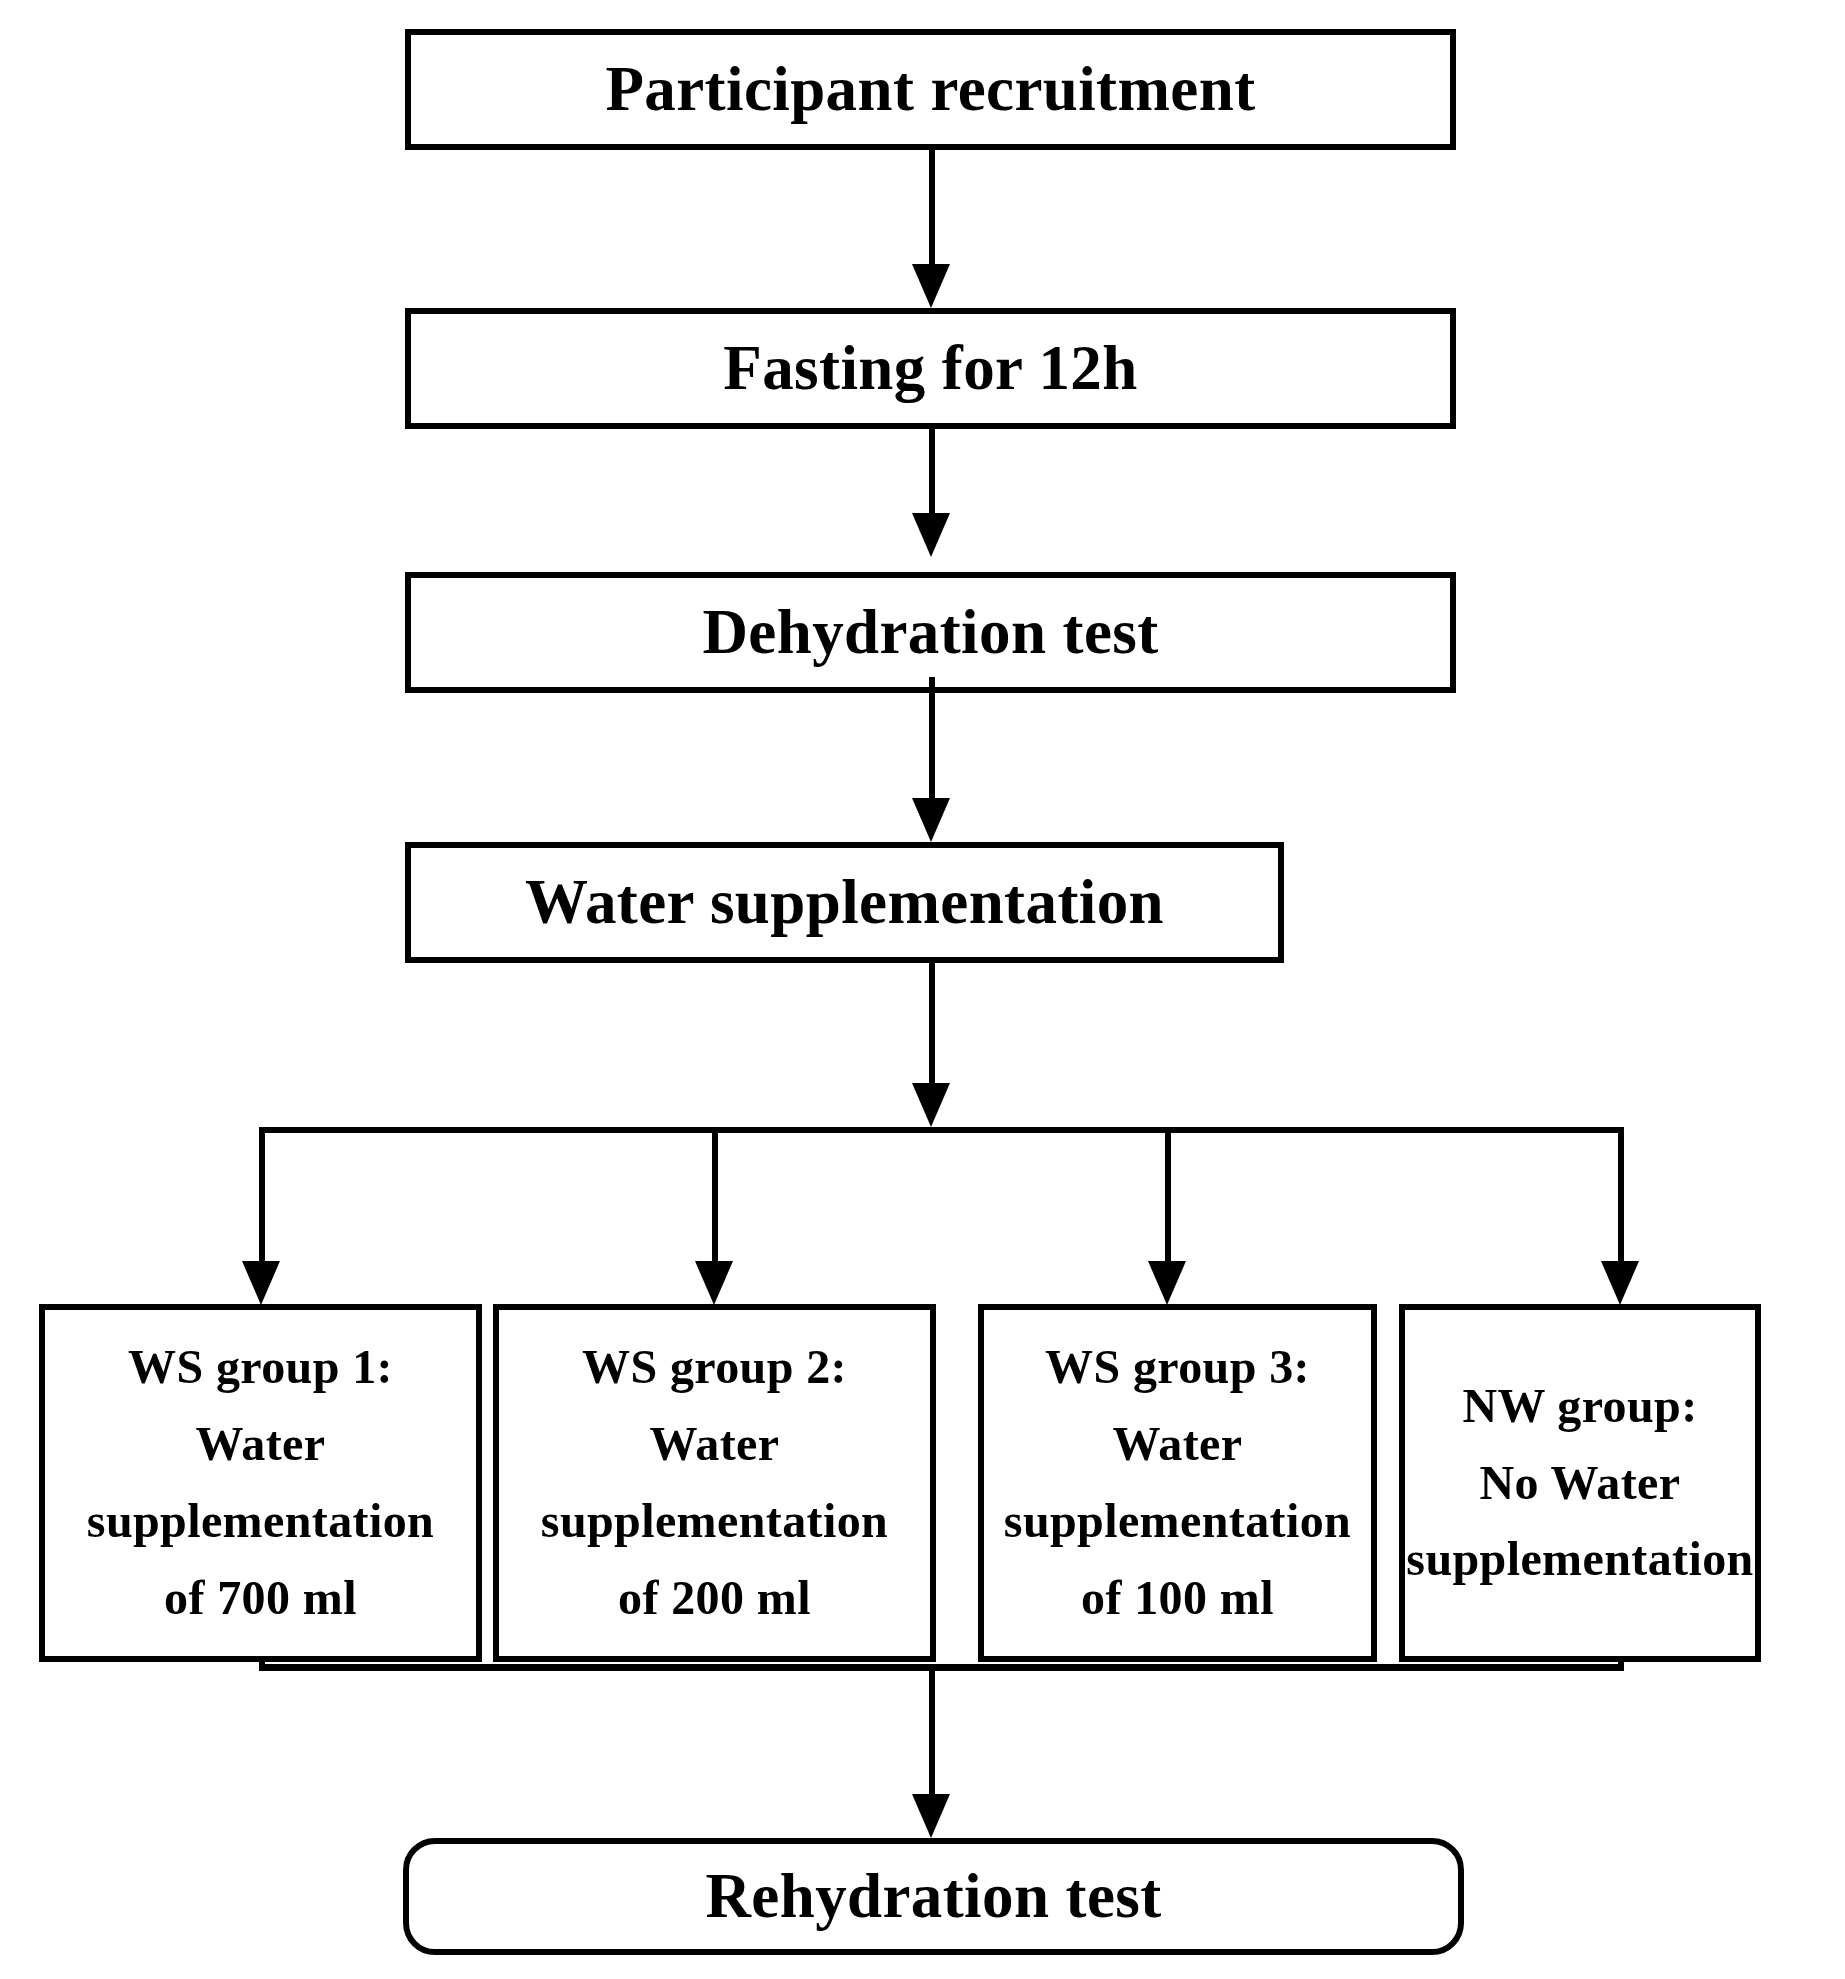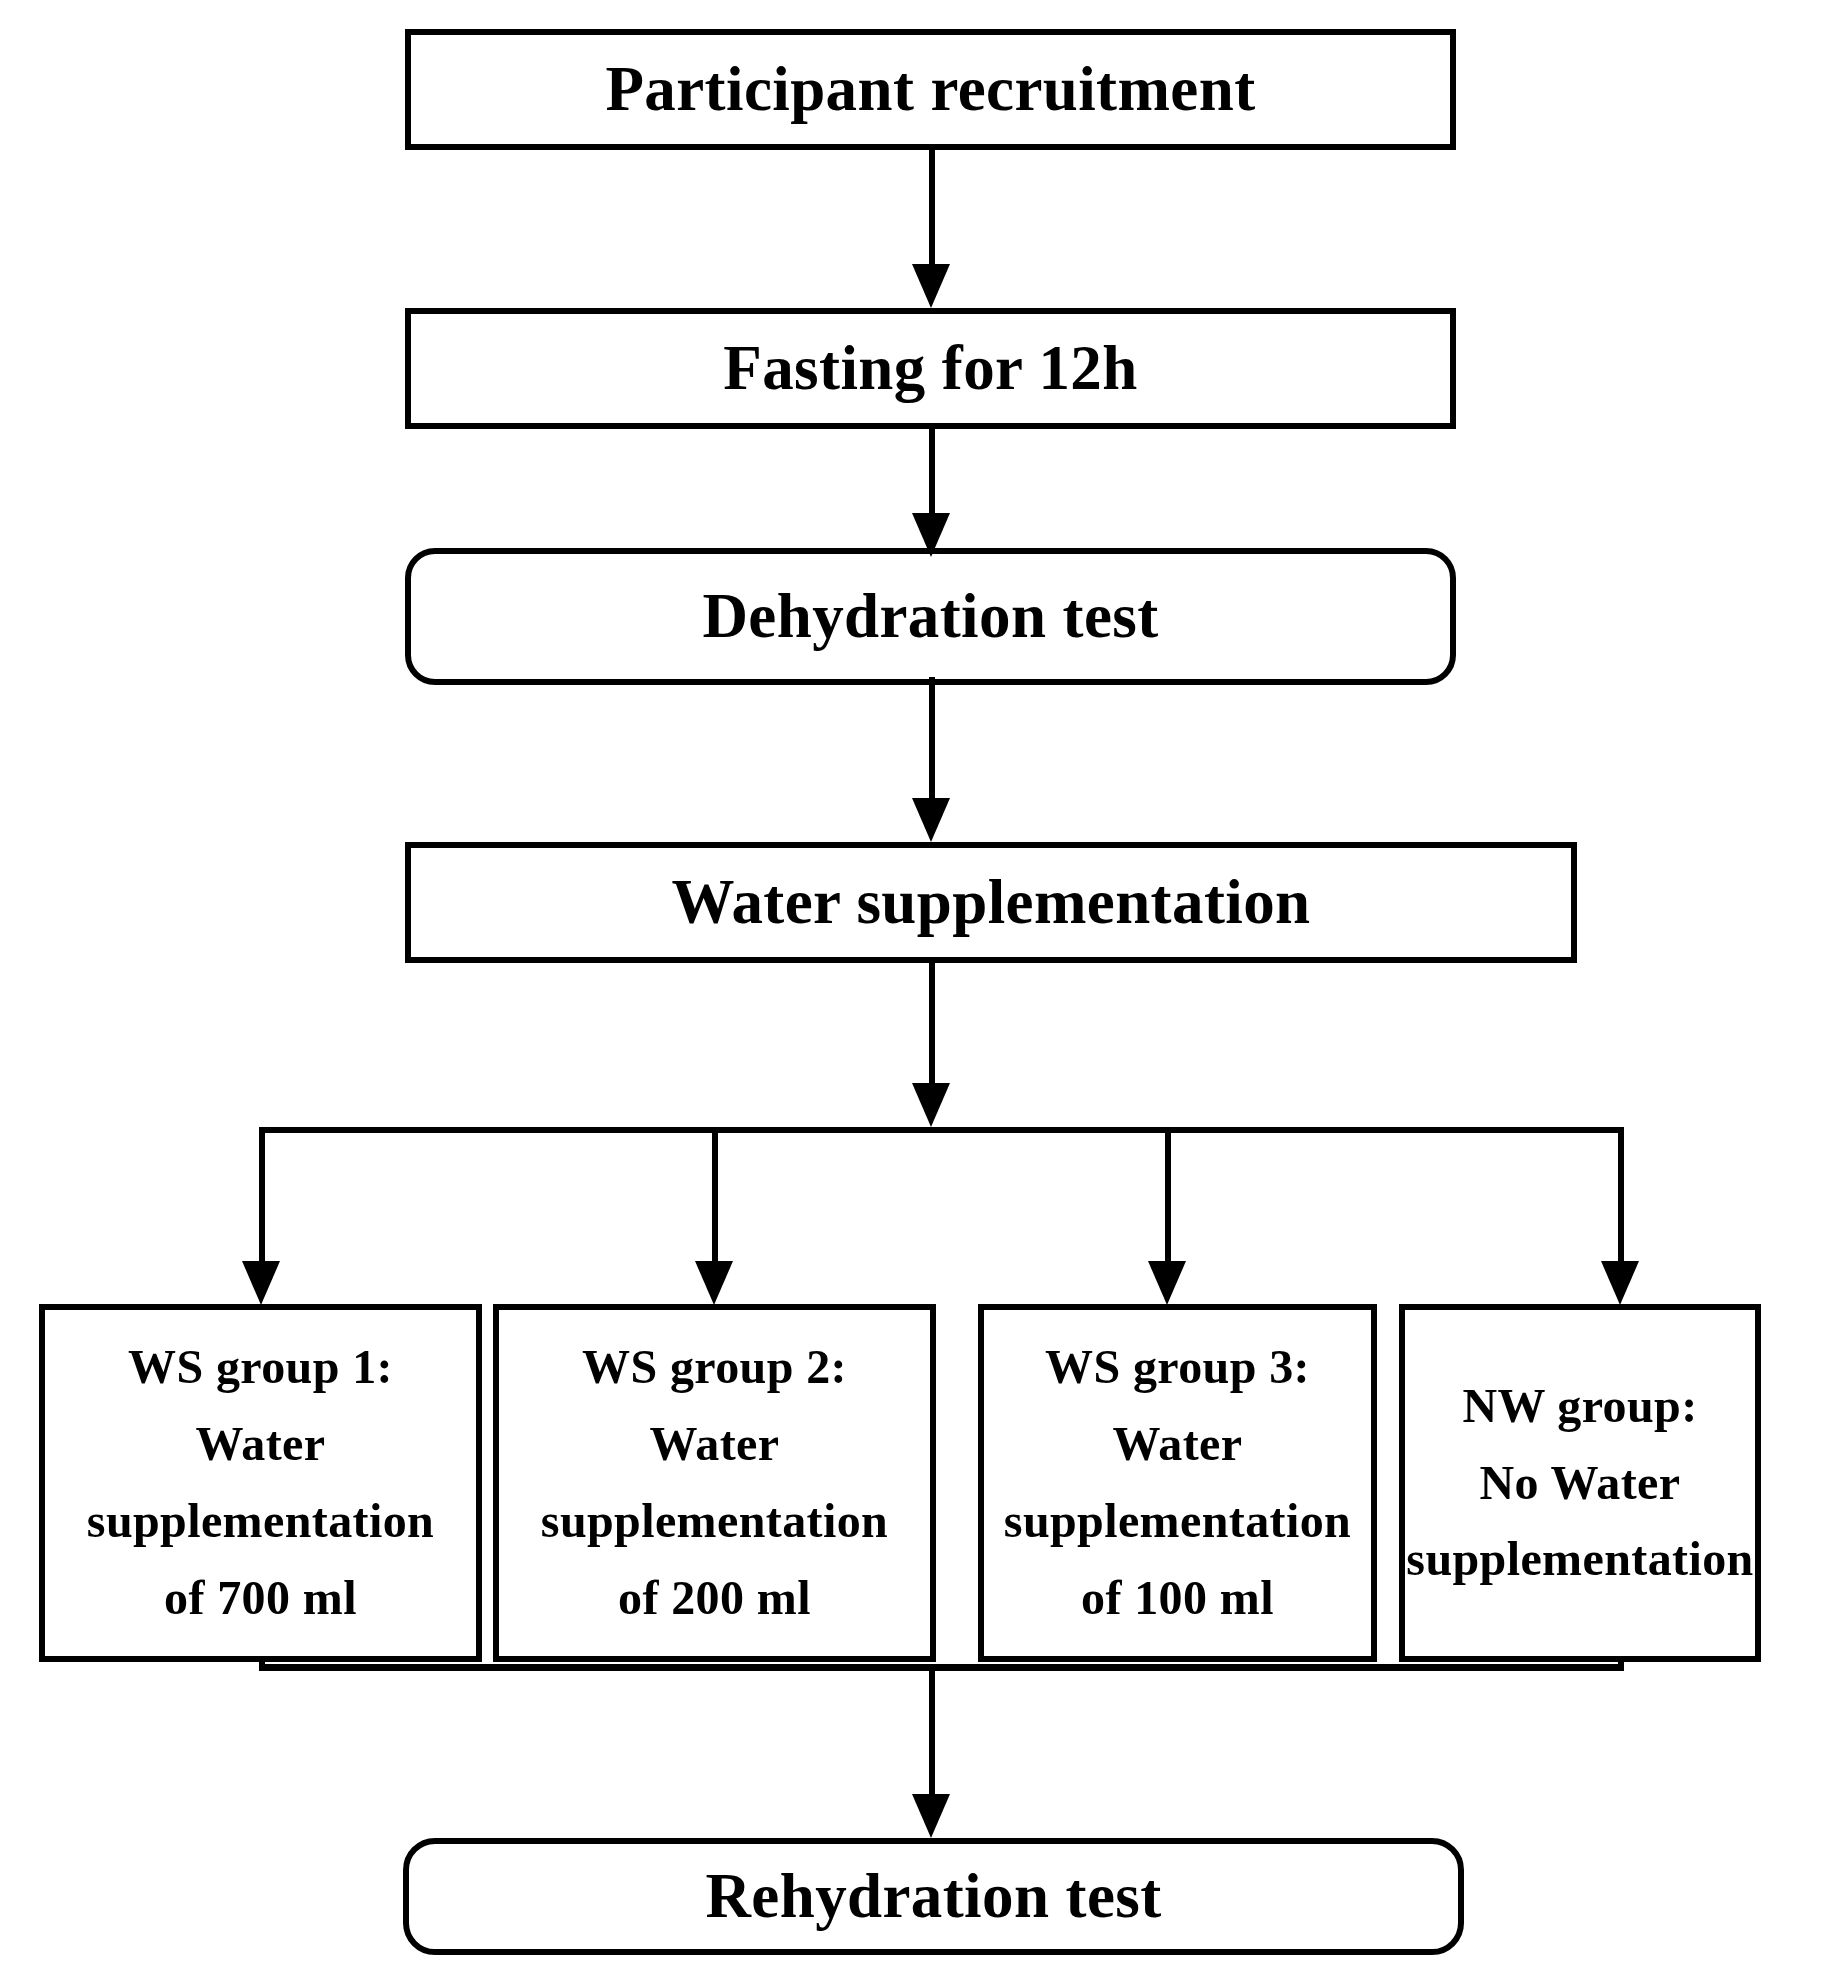--- a/index.html
+++ b/index.html
@@ -46,22 +46,22 @@
     position: absolute;
     width: 0;
     height: 0;
     border-left: 19.3px solid transparent;
     border-right: 19.3px solid transparent;
     border-top: 44px solid #000000;
   }
   
   #box-recruitment { left: 405px; top: 29px;  width: 1051px; height: 121px; }
   #box-fasting     { left: 405px; top: 308px; width: 1051px; height: 121px; }
-  #box-dehydration { left: 405px; top: 548px; width: 1051px; height: 137px; border-radius: 30px; }
-  #box-watersupp   { left: 405px; top: 842px; width: 1172px; height: 121px; }
+  #box-dehydration { left: 405px; top: 572px; width: 1051px; height: 121px; }
+  #box-watersupp   { left: 405px; top: 842px; width: 879px; height: 121px; }
   #box-rehydration { left: 403px; top: 1838px; width: 1061px; height: 117px; border-radius: 32px; }
   
   #box-ws1 { left: 39px;   top: 1304px; width: 443px; height: 358px; }
   #box-ws2 { left: 493px;  top: 1304px; width: 443px; height: 358px; }
   #box-ws3 { left: 946px; top: 1304px; width: 399px; height: 358px; margin-left: 32px; }
   #box-nw  { left: 1399px; top: 1304px; width: 362px; height: 358px; }
 </style>
 </head>
 <body>
 

